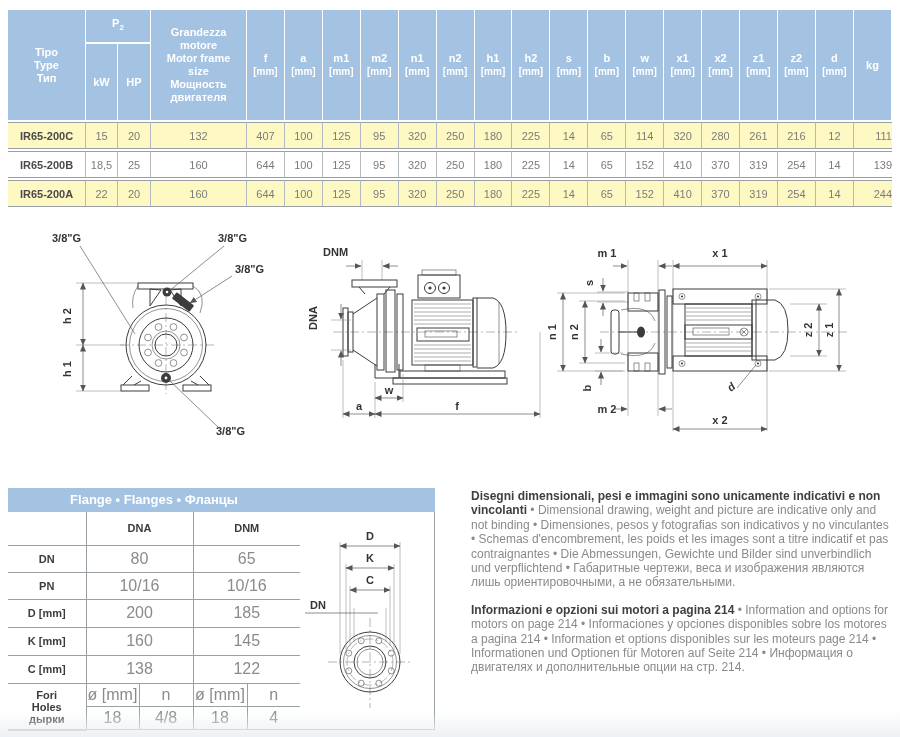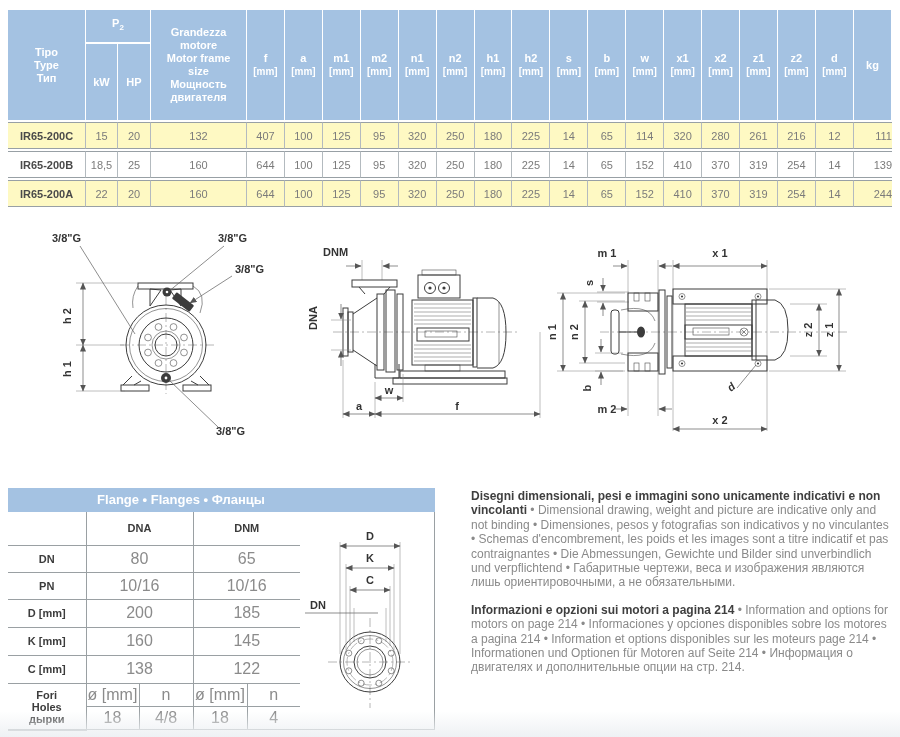--- a/index.html
+++ b/index.html
@@ -33,21 +33,21 @@
   svg .cl{stroke:#7a7a7a;stroke-width:.55;fill:none;stroke-dasharray:9 3 2 3;}
   svg .dark{fill:#3c3c3c;stroke:none;}
   .fv{position:absolute;left:20px;top:228px;}
   .sv{position:absolute;left:305px;top:232px;}
   .tv{position:absolute;left:545px;top:226px;}
 
   
   .flange-sec{position:absolute;left:8px;top:488px;width:427px;}
   .flange-band{position:relative;height:24px;background:#a4c2e2;}
   .flange-band .title{position:absolute;left:0;top:0;width:292px;height:24px;line-height:24px;
-                      text-align:center;color:#fff;font-weight:bold;font-size:13px;padding-left:27px;}
+                      text-align:center;color:#fff;font-weight:bold;font-size:13px;}
   .flange-body{display:flex;height:218px;border-right:1px solid #9aa0a3;border-bottom:1px solid #9aa0a3;box-sizing:border-box;}
   table.flange{width:292px;border-collapse:collapse;table-layout:fixed;}
   table.flange th,table.flange td{border-bottom:1px solid #9aa0a3;text-align:center;vertical-align:middle;padding:0;}
   table.flange th{font-size:11px;font-weight:bold;color:#3c3c3c;}
   table.flange td{font-size:16px;color:#8b8b8b;}
   table.flange td.hd{font-weight:bold;color:#3c3c3c;font-size:11px;}
   table.flange .vr{border-right:1px solid #9aa0a3;}
   table.flange tr.last th,table.flange tr.last td{border-bottom:none;}
   .flange-draw{position:relative;width:135px;}
 

